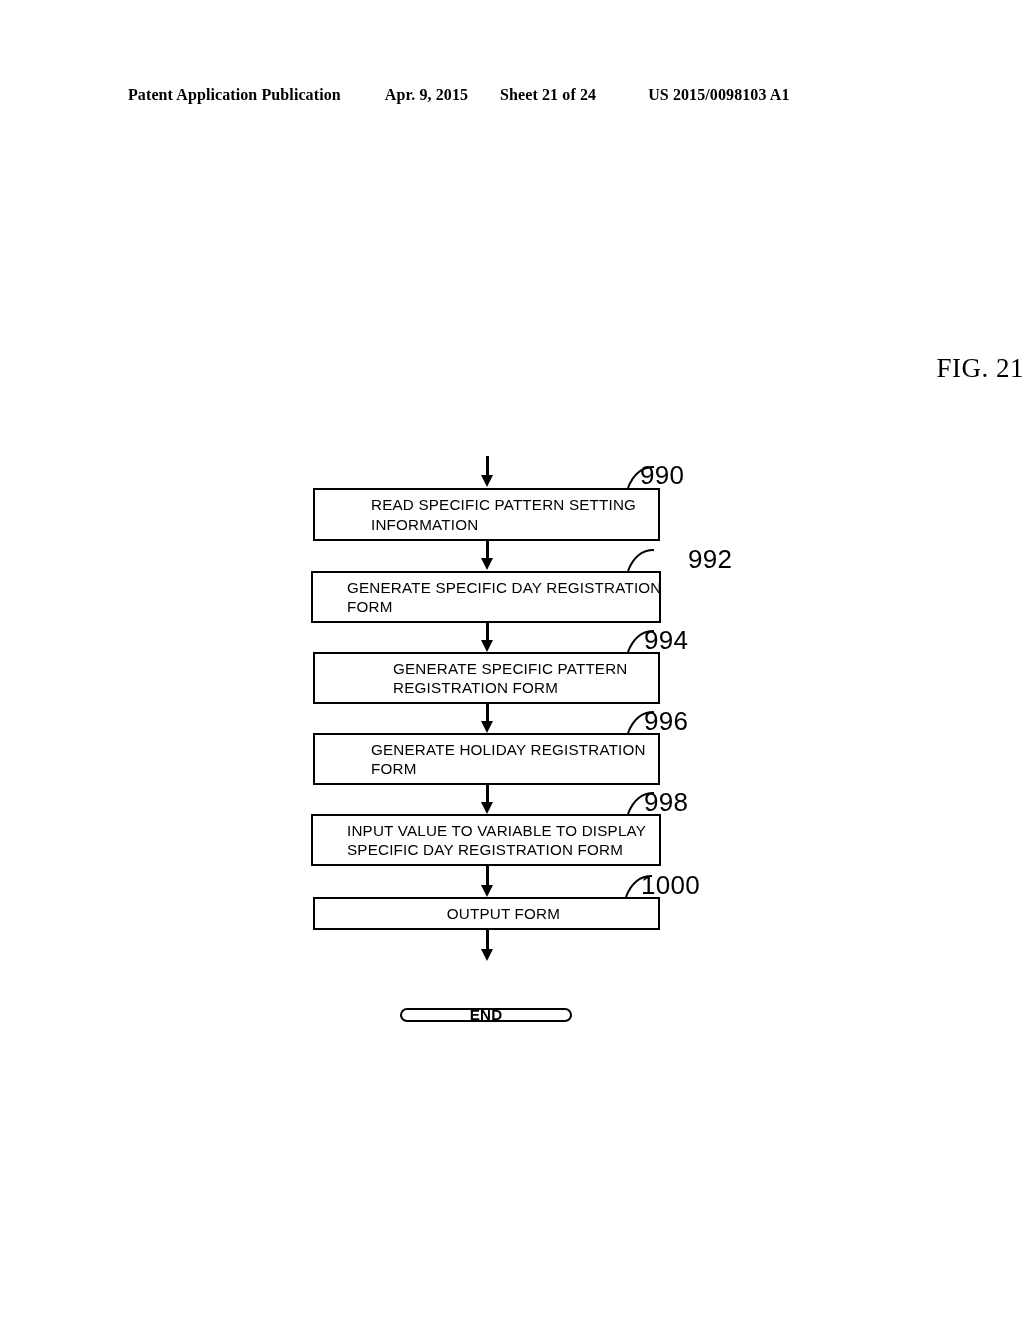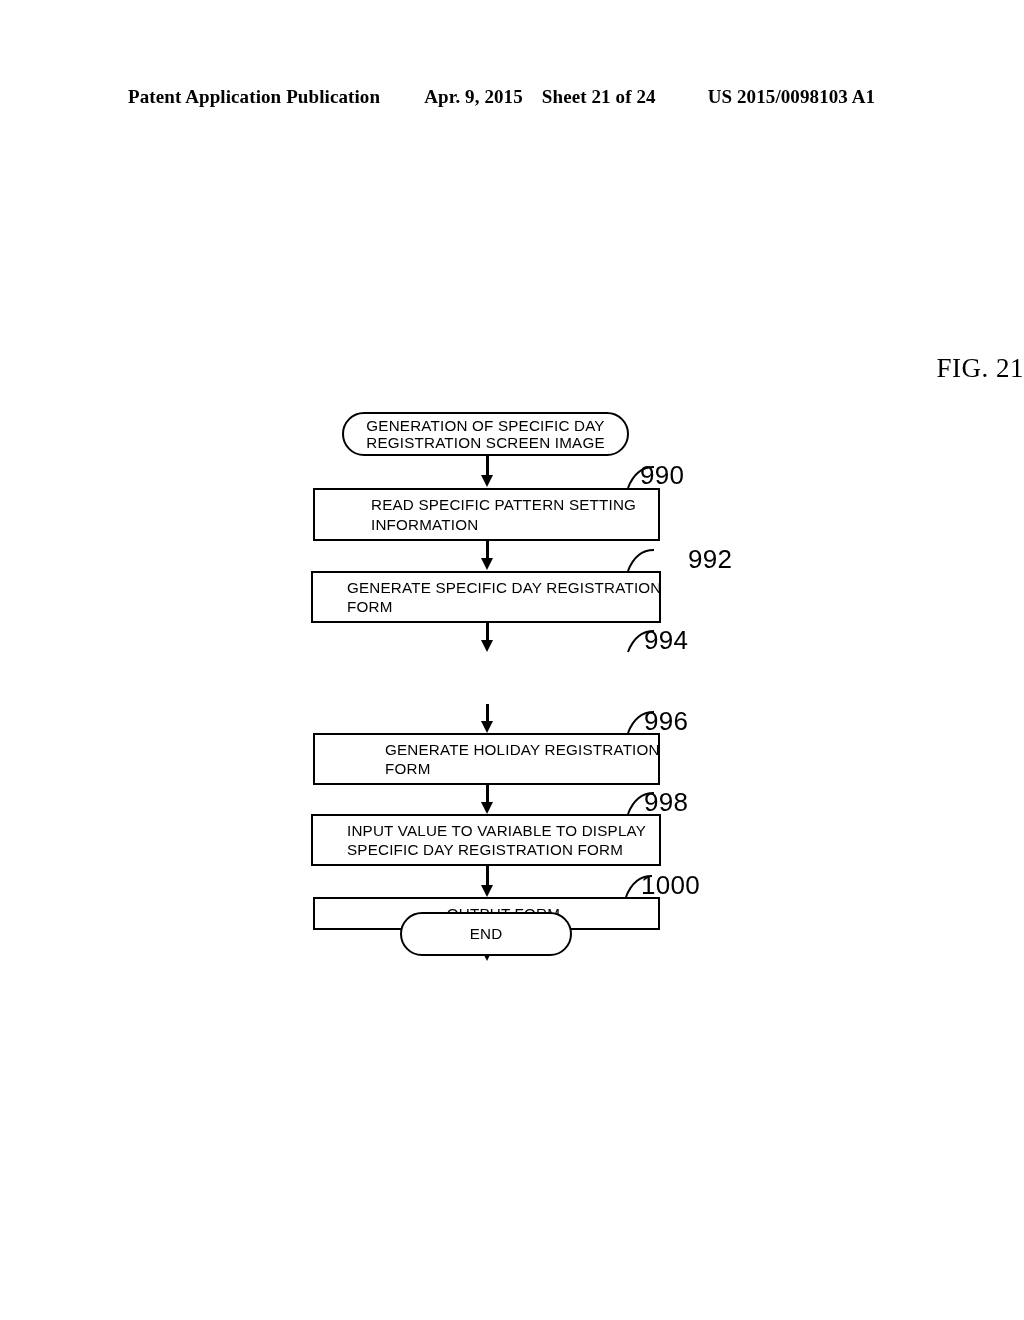--- a/index.html
+++ b/index.html
@@ -20,26 +20,26 @@
   .page-header {
     position: absolute;
     top: 86px;
     left: 128px;
     width: 768px;
     height: 24px;
     display: flex;
     align-items: baseline;
     font-family: "Liberation Serif", serif;
     font-weight: bold;
-    font-size: 19px;
+    font-size: 16px;
     letter-spacing: 0.1px;
     white-space: nowrap;
   }
   .hdr-pub    { margin-right: 44px; }
-  .hdr-date   { margin-right: 19px; }
+  .hdr-date   { margin-right: 32px; }
   .hdr-sheet  { margin-right: 52px; }
   .hdr-number { }
 
   
   .fig-title {
     position: absolute;
     top: 353px;
     left: 0;
     width: 1024px;
     text-align: right;
@@ -137,24 +137,20 @@
   <span class="hdr-pub">Patent Application Publication</span>
   <span class="hdr-date">Apr. 9, 2015</span>
   <span class="hdr-sheet">Sheet 21 of 24</span>
   <span class="hdr-number">US 2015/0098103 A1</span>
 </div>
 
 <div class="fig-title">FIG. 21</div>
 
 <div class="flow">
 
-  <div class="terminal" style="left:342px; top:412px; width:287px; height:44px;">
-    <span>GENERATION OF SPECIFIC DAY</span>
-    <span>REGISTRATION SCREEN IMAGE</span>
-  </div>
 
   <div class="arrow" style="left:481px; top:456px; width:13px; height:31px;">
     <div class="shaft" style="height:19px;"></div>
     <div class="head"></div>
   </div>
 
   <div class="pbox al-left" style="left:313px; top:488px; width:347px; height:53px;">
     <span class="ln pad-md">READ SPECIFIC PATTERN SETTING</span>
     <span class="ln pad-md">INFORMATION</span>
   </div>
@@ -175,31 +171,35 @@
   <svg class="leader" style="left:622px; top:547px;" viewBox="0 0 34 26">
     <path d="M32 3 C 22 3, 12 8, 6 24" fill="none" stroke="#000" stroke-width="2"></path>
   </svg>
   <div class="refnum" style="left:644px; top:544px;margin-left:44px;">992</div>
 
   <div class="arrow" style="left:481px; top:623px; width:13px; height:29px;">
     <div class="shaft" style="height:17px;"></div>
     <div class="head"></div>
   </div>
 
+  <div class="pbox al-left" style="left:313px; top:652px; width:347px; height:52px;">
+    <span class="ln pad-lg">GENERATE SPECIFIC PATTERN</span>
+    <span class="ln pad-lg">REGISTRATION FORM</span>
+  </div>
   <svg class="leader" style="left:622px; top:628px;" viewBox="0 0 34 26">
     <path d="M32 3 C 22 3, 12 8, 6 24" fill="none" stroke="#000" stroke-width="2"></path>
   </svg>
   <div class="refnum" style="left:644px; top:625px;">994</div>
 
   <div class="arrow" style="left:481px; top:704px; width:13px; height:29px;">
     <div class="shaft" style="height:17px;"></div>
     <div class="head"></div>
   </div>
 
-  <div class="pbox al-left" style="left:313px; top:733px; width:347px; height:52px;padding-left:14px;">
+  <div class="pbox al-left" style="left:313px; top:733px; width:347px; height:52px;">
     <span class="ln pad-md">GENERATE HOLIDAY REGISTRATION</span>
     <span class="ln pad-md">FORM</span>
   </div>
   <svg class="leader" style="left:622px; top:709px;" viewBox="0 0 34 26">
     <path d="M32 3 C 22 3, 12 8, 6 24" fill="none" stroke="#000" stroke-width="2"></path>
   </svg>
   <div class="refnum" style="left:644px; top:706px;">996</div>
 
   <div class="arrow" style="left:481px; top:785px; width:13px; height:29px;">
     <div class="shaft" style="height:17px;"></div>
@@ -226,17 +226,17 @@
   <svg class="leader" style="left:620px; top:873px;" viewBox="0 0 34 26">
     <path d="M32 3 C 22 3, 12 8, 6 24" fill="none" stroke="#000" stroke-width="2"></path>
   </svg>
   <div class="refnum" style="left:641px; top:870px;">1000</div>
 
   <div class="arrow" style="left:481px; top:930px; width:13px; height:31px;">
     <div class="shaft" style="height:19px;"></div>
     <div class="head"></div>
   </div>
 
-  <div class="terminal" style="left:400px; top:912px; width:172px; height:44px;">
+  <div class="terminal" style="left:400px; top:1008px; width:172px; height:14px;font-weight:bold;">
     <span>END</span>
   </div>
 
 </div>
 
 </body></html>

